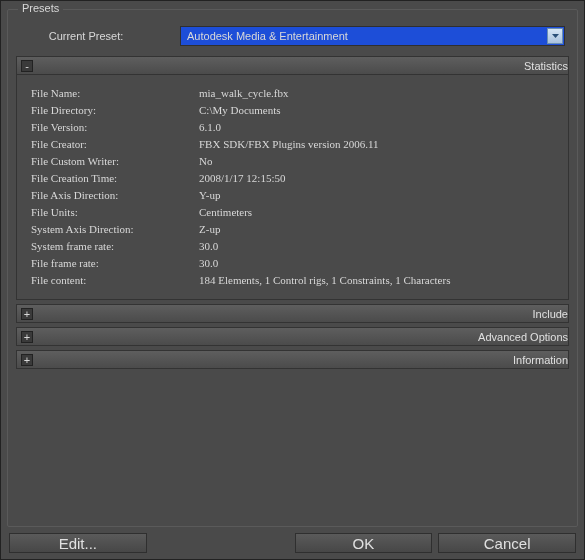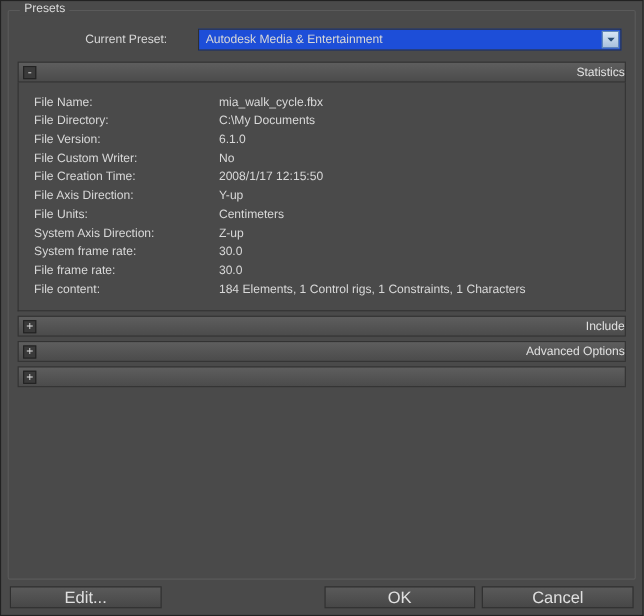--- a/index.html
+++ b/index.html
@@ -37,21 +37,21 @@
     font-size: 11px;
     color: #d8d8d8;
   }
   .preset-row {
     display: flex;
     align-items: center;
     margin: 4px 4px 10px 4px;
   }
   .preset-label {
     width: 160px;
-    text-align: right;
+    text-align: center;
     padding-right: 28px;
     color: #d8d8d8;
   }
   .preset-select-wrap {
     flex: 1;
     position: relative;
     height: 20px;
     background: #1d4ed8;
     border: 1px solid #2f2f2f;
     display: flex;
@@ -103,20 +103,21 @@
     left: 0; right: 0;
     text-align: right;
     color: #e0e0e0;
     pointer-events: none;
   }
   .section-body {
     border: 1px solid #333;
     border-top: none;
     background: #4a4a4a;
     padding: 10px 10px 10px 14px;
+    font-family: Liberation Serif, serif;
   }
   .stat-row {
     display: flex;
     line-height: 17px;
     font-size: 11px;
     color: #d8d8d8;
   }
   .stat-label {
     width: 168px;
   }
@@ -175,20 +176,24 @@
           </div>
           <div class="stat-row">
             <div class="stat-label">File Directory:</div>
             <div class="stat-value">C:\My Documents</div>
           </div>
           <div class="stat-row">
             <div class="stat-label">File Version:</div>
             <div class="stat-value">6.1.0</div>
           </div>
           <div class="stat-row">
+            <div class="stat-label">File Creator:</div>
+            <div class="stat-value">FBX SDK/FBX Plugins version 2006.11</div>
+          </div>
+          <div class="stat-row">
             <div class="stat-label">File Custom Writer:</div>
             <div class="stat-value">No</div>
           </div>
           <div class="stat-row">
             <div class="stat-label">File Creation Time:</div>
             <div class="stat-value">2008/1/17  12:15:50</div>
           </div>
           <div class="stat-row">
             <div class="stat-label">File Axis Direction:</div>
             <div class="stat-value">Y-up</div>
@@ -226,20 +231,21 @@
     <div class="section">
       <div class="section-header">
         <div class="toggle-box">+</div>
         <div class="title">Advanced Options</div>
       </div>
     </div>
 
     <div class="section">
       <div class="section-header">
         <div class="toggle-box">+</div>
+        <div class="title">Information</div>
       </div>
     </div>
 
     <div class="filler"></div>
   </div>
 
   <div class="button-row">
     <button class="btn">Edit...</button>
     <div class="spacer-block"></div>
     <button class="btn">OK</button>

